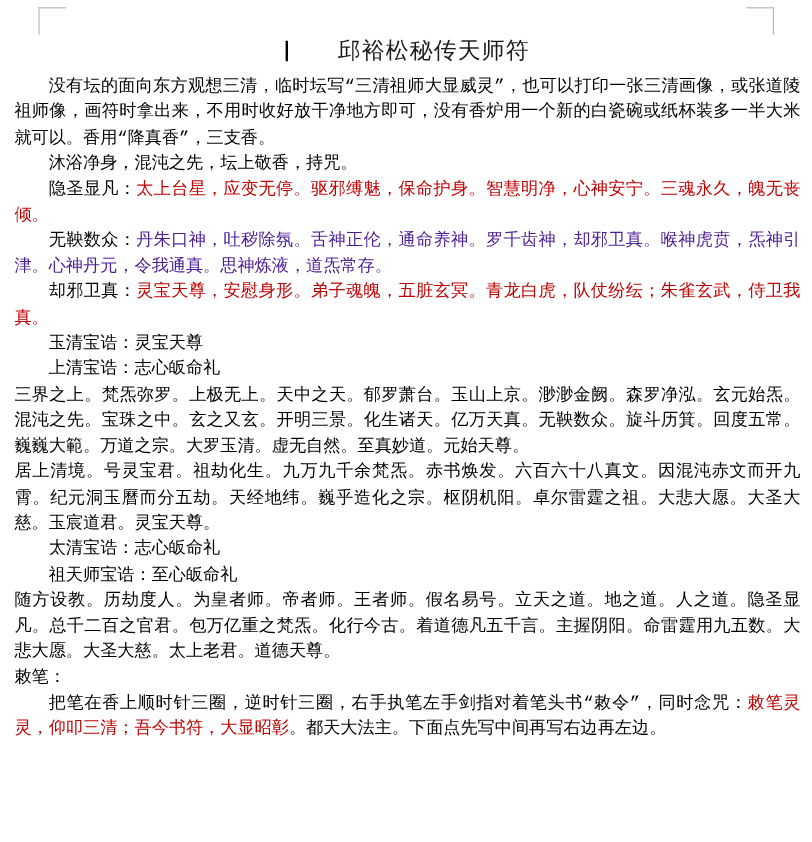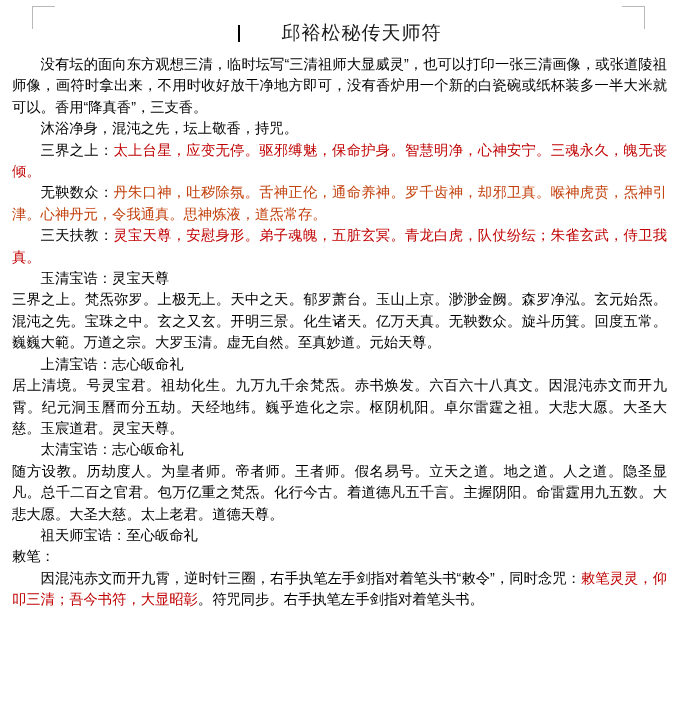--- a/index.html
+++ b/index.html
@@ -37,21 +37,21 @@
     position: absolute;
     left: 0;
     top: 0;
     width: 677px;
     padding: 0 10px 0 12px;
     box-sizing: border-box;
   }
 
   .title-line {
     text-align: center;
-    margin-top: 20px;
+    margin-top: 30px;
     margin-bottom: 8px;
     white-space: nowrap;
     line-height: 24px;
   }
   .caret {
     display: inline-block;
     width: 2px;
     height: 17px;
     background: #000;
     vertical-align: -3px;
@@ -65,21 +65,21 @@
     color: #1a1a1a;
   }
 
   p.para {
     margin: 0;
     font-size: 14.3px;
     line-height: 21.4px;
     text-align: justify;
     text-justify: inter-ideograph;
     letter-spacing: 0px;
-    font-family: Liberation Sans, sans-serif;
+    font-family: Liberation Mono, monospace;
     color: #000;
   }
   p.indent { text-indent: 2em; }
   .red { color: #c00000; }
   .center { text-align: center; text-indent: 0; }
 
   .seg { display: inline; }
 </style>
 </head>
 <body>
@@ -91,28 +91,28 @@
 
   <div class="doc">
 
     <div class="title-line">
       <span class="caret"></span><span class="doc-title">邱裕松秘传天师符</span>
     </div>
 
     <div id="paragraphs">
         <p class="para indent"><span class="seg">没有坛的面向东方观想三清，临时坛写“三清祖师大显威灵”，也可以打印一张三清画像，或张道陵祖师像，画符时拿出来，不用时收好放干净地方即可，没有香炉用一个新的白瓷碗或纸杯装多一半大米就可以。香用“降真香”，三支香。</span></p>
         <p class="para indent"><span class="seg">沐浴净身，混沌之先，坛上敬香，持咒。</span></p>
-        <p class="para indent"><span class="seg">三界之上：</span><span class="seg red" style="color: rgb(192, 0, 0);">太上台星，应变无停。驱邪缚魅，保命护身。智慧明净，心神安宁。三魂永久，魄无丧倾。</span></p>
-        <p class="para indent"><span class="seg">无鞅数众：</span><span class="seg red" style="color: #c2410c;">丹朱口神，吐秽除氛。舌神正伦，通命养神。罗千齿神，却邪卫真。喉神虎贲，炁神引津。心神丹元，令我通真。思神炼液，道炁常存。</span></p>
-        <p class="para indent"><span class="seg">三天扶教：</span><span class="seg red" style="color: rgb(192, 0, 0);">灵宝天尊，安慰身形。弟子魂魄，五脏玄冥。青龙白虎，队仗纷纭；朱雀玄武，侍卫我真。</span></p>
+        <p class="para indent"><span class="seg">隐圣显凡：</span><span class="seg red" style="color: rgb(192, 0, 0);">太上台星，应变无停。驱邪缚魅，保命护身。智慧明净，心神安宁。三魂永久，魄无丧倾。</span></p>
+        <p class="para indent"><span class="seg">无鞅数众：</span><span class="seg red" style="color: #4c1d95;">丹朱口神，吐秽除氛。舌神正伦，通命养神。罗千齿神，却邪卫真。喉神虎贲，炁神引津。心神丹元，令我通真。思神炼液，道炁常存。</span></p>
+        <p class="para indent"><span class="seg">却邪卫真：</span><span class="seg red" style="color: rgb(192, 0, 0);">灵宝天尊，安慰身形。弟子魂魄，五脏玄冥。青龙白虎，队仗纷纭；朱雀玄武，侍卫我真。</span></p>
         <p class="para indent"><span class="seg">玉清宝诰：灵宝天尊</span></p>
+        <p class="para indent"><span class="seg">上清宝诰：志心皈命礼</span></p>
         <p class="para"><span class="seg">三界之上。梵炁弥罗。上极无上。天中之天。郁罗萧台。玉山上京。渺渺金阙。森罗净泓。玄元始炁。混沌之先。宝珠之中。玄之又玄。开明三景。化生诸天。亿万天真。无鞅数众。旋斗历箕。回度五常。巍巍大範。万道之宗。大罗玉清。虚无自然。至真妙道。元始天尊。</span></p>
-        <p class="para indent"><span class="seg">上清宝诰：志心皈命礼</span></p>
         <p class="para"><span class="seg">居上清境。号灵宝君。祖劫化生。九万九千余梵炁。赤书焕发。六百六十八真文。因混沌赤文而开九霄。纪元洞玉曆而分五劫。天经地纬。巍乎造化之宗。枢阴机阳。卓尔雷霆之祖。大悲大愿。大圣大慈。玉宸道君。灵宝天尊。</span></p>
         <p class="para indent"><span class="seg">太清宝诰：志心皈命礼</span></p>
+        <p class="para indent"><span class="seg">祖天师宝诰：至心皈命礼</span></p>
         <p class="para"><span class="seg">随方设教。历劫度人。为皇者师。帝者师。王者师。假名易号。立天之道。地之道。人之道。隐圣显凡。总千二百之官君。包万亿重之梵炁。化行今古。着道德凡五千言。主握阴阳。命雷霆用九五数。大悲大愿。大圣大慈。太上老君。道德天尊。</span></p>
-        <p class="para indent"><span class="seg">祖天师宝诰：至心皈命礼</span></p>
         <p class="para center"><span class="seg">敕笔：</span></p>
-        <p class="para indent"><span class="seg">因混沌赤文而开九霄，逆时针三圈，右手执笔左手剑指对着笔头书“敕令”，同时念咒：</span><span class="seg red" style="color: rgb(192, 0, 0);">敕笔灵灵，仰叩三清；吾今书符，大显昭彰</span><span class="seg">。符咒同步。右手执笔左手剑指对着笔头书。</span></p>
+        <p class="para indent"><span class="seg">把笔在香上顺时针三圈，逆时针三圈，右手执笔左手剑指对着笔头书“敕令”，同时念咒：</span><span class="seg red" style="color: rgb(192, 0, 0);">敕笔灵灵，仰叩三清；吾今书符，大显昭彰</span><span class="seg">。都天大法主。下面点先写中间再写右边再左边。</span></p>
       </div>
 
   </div>
 </div>
 
 </body></html>

